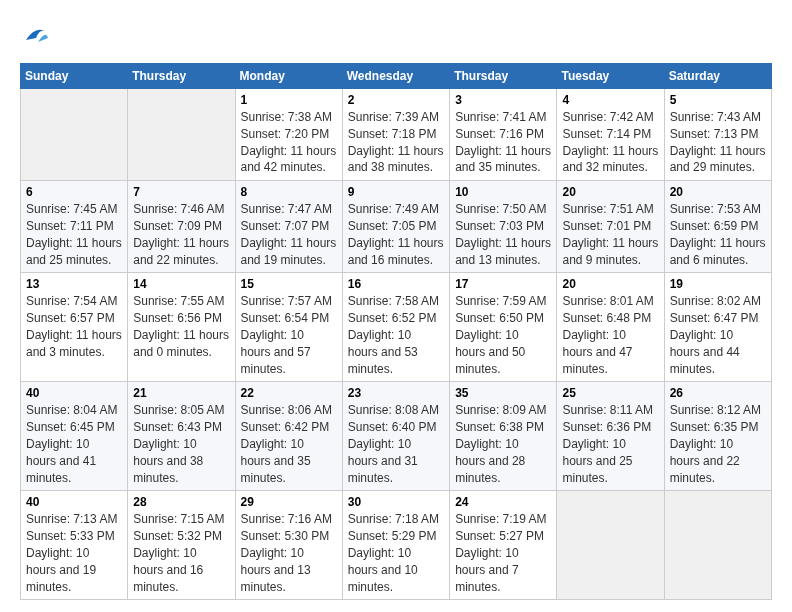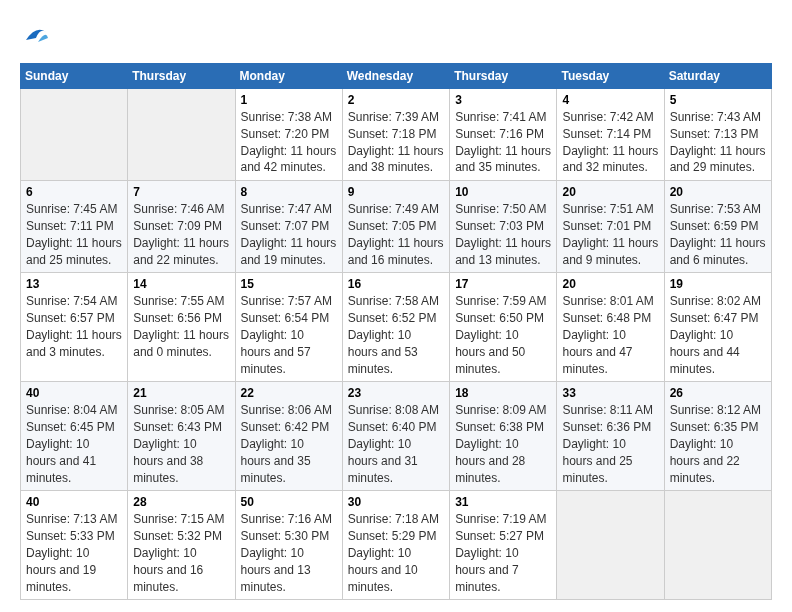--- a/index.html
+++ b/index.html
@@ -218,50 +218,50 @@
         </td>
         <td>
           <span class="day-num">22</span>
           <div class="day-info">Sunrise: 8:06 AM<br>Sunset: 6:42 PM<br>Daylight: 10 hours and 35 minutes.</div>
         </td>
         <td>
           <span class="day-num">23</span>
           <div class="day-info">Sunrise: 8:08 AM<br>Sunset: 6:40 PM<br>Daylight: 10 hours and 31 minutes.</div>
         </td>
         <td>
-          <span class="day-num">18</span>
+          <span class="day-num">35</span>
           <div class="day-info">Sunrise: 8:09 AM<br>Sunset: 6:38 PM<br>Daylight: 10 hours and 28 minutes.</div>
         </td>
         <td>
-          <span class="day-num">33</span>
+          <span class="day-num">25</span>
           <div class="day-info">Sunrise: 8:11 AM<br>Sunset: 6:36 PM<br>Daylight: 10 hours and 25 minutes.</div>
         </td>
         <td>
           <span class="day-num">26</span>
           <div class="day-info">Sunrise: 8:12 AM<br>Sunset: 6:35 PM<br>Daylight: 10 hours and 22 minutes.</div>
         </td>
       </tr>
       <tr>
         <td>
           <span class="day-num">40</span>
           <div class="day-info">Sunrise: 7:13 AM<br>Sunset: 5:33 PM<br>Daylight: 10 hours and 19 minutes.</div>
         </td>
         <td>
           <span class="day-num">28</span>
           <div class="day-info">Sunrise: 7:15 AM<br>Sunset: 5:32 PM<br>Daylight: 10 hours and 16 minutes.</div>
         </td>
         <td>
-          <span class="day-num">50</span>
+          <span class="day-num">29</span>
           <div class="day-info">Sunrise: 7:16 AM<br>Sunset: 5:30 PM<br>Daylight: 10 hours and 13 minutes.</div>
         </td>
         <td>
           <span class="day-num">30</span>
           <div class="day-info">Sunrise: 7:18 AM<br>Sunset: 5:29 PM<br>Daylight: 10 hours and 10 minutes.</div>
         </td>
         <td>
-          <span class="day-num">31</span>
+          <span class="day-num">24</span>
           <div class="day-info">Sunrise: 7:19 AM<br>Sunset: 5:27 PM<br>Daylight: 10 hours and 7 minutes.</div>
         </td>
         <td class="empty-cell"></td>
         <td class="empty-cell"></td>
       </tr>
     </tbody>
 </table>
 
 </body></html>

